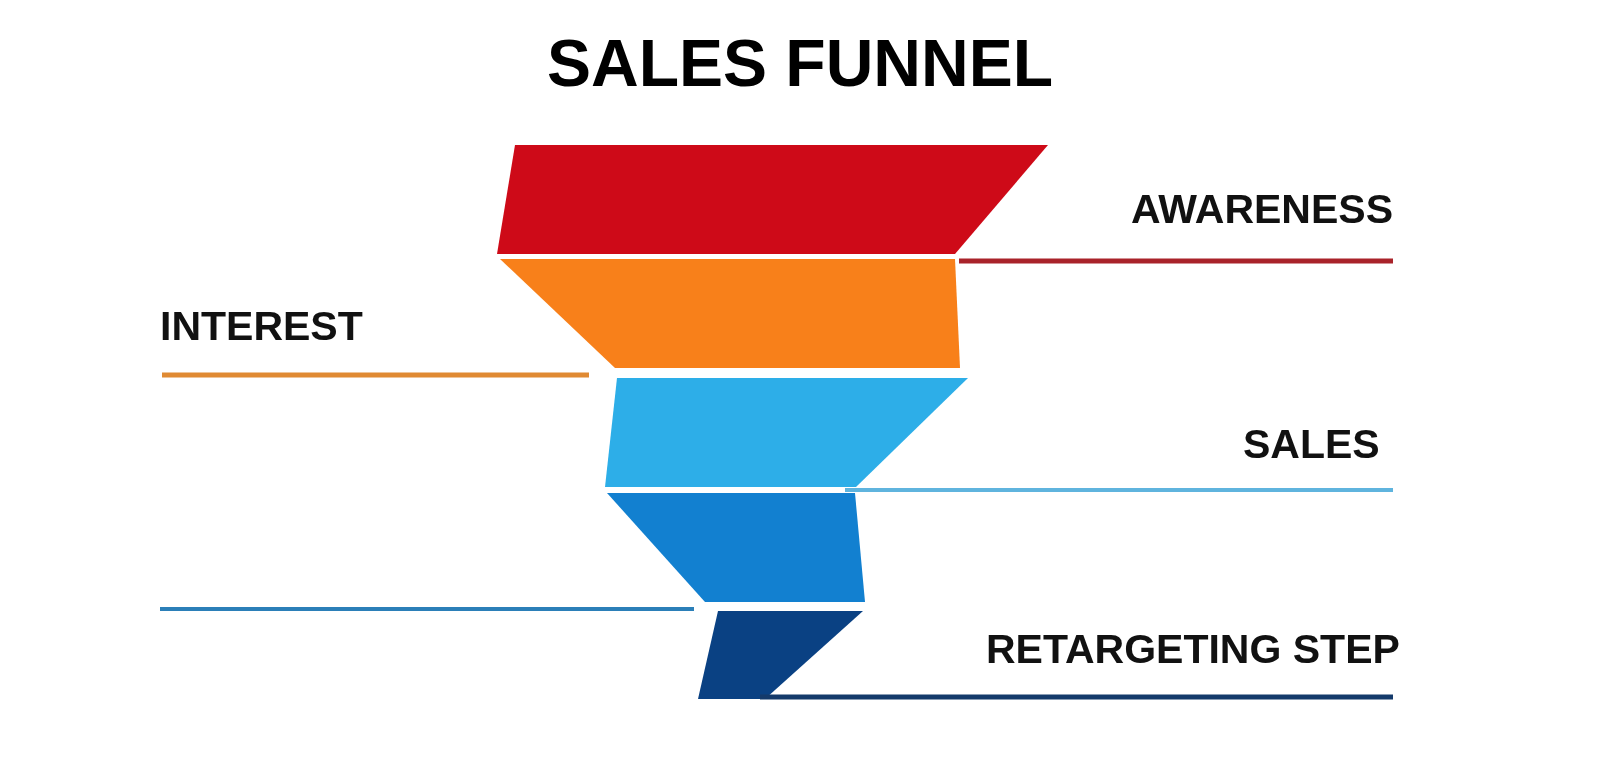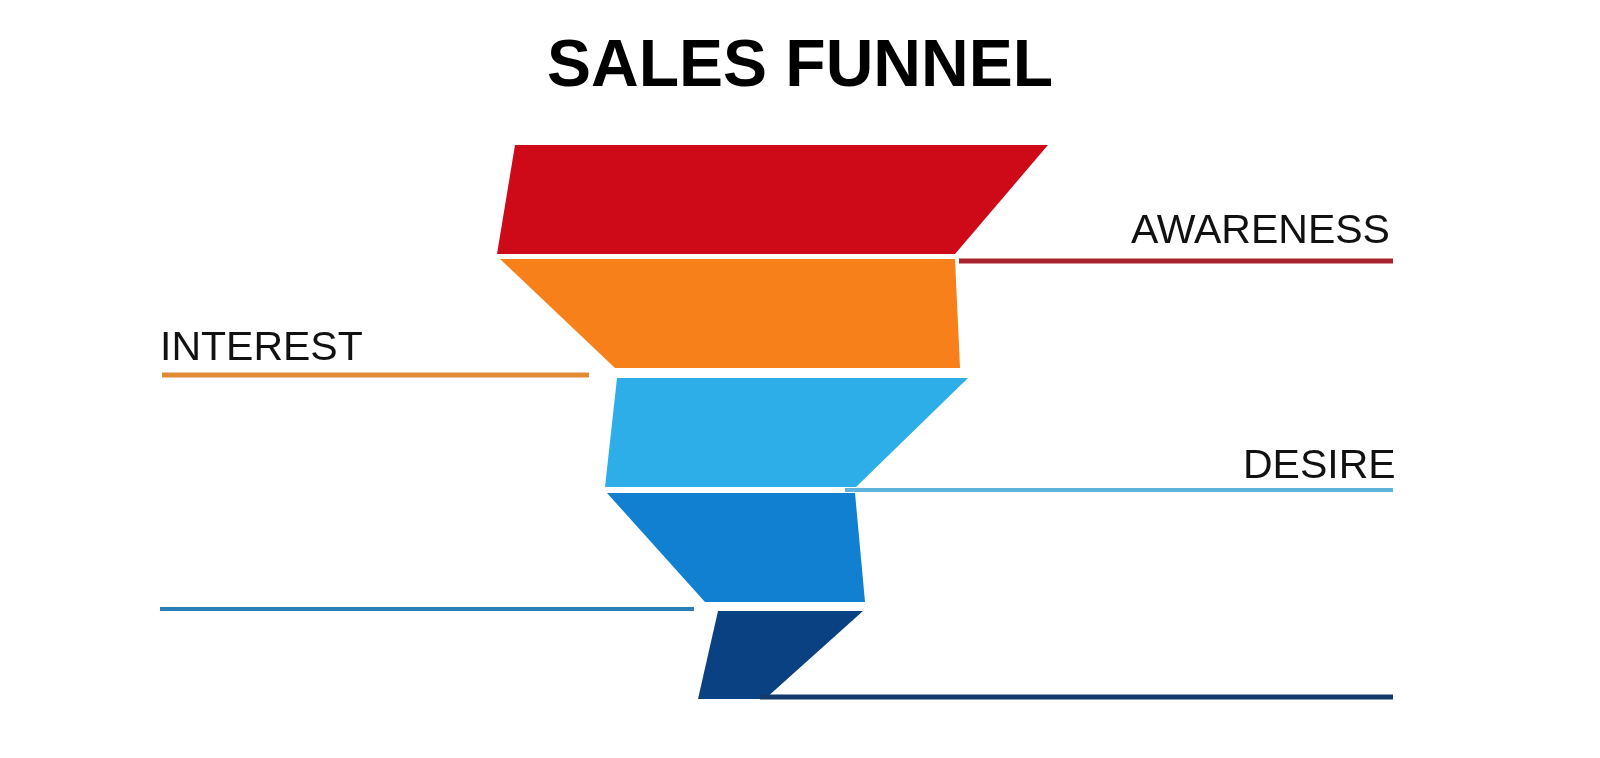--- a/index.html
+++ b/index.html
@@ -32,26 +32,25 @@
   #funnel-svg {
     position: absolute;
     left: 0;
     top: 0;
     width: 1600px;
     height: 758px;
   }
   .stage-label {
     position: absolute;
     font-family: "Liberation Sans", sans-serif;
-    font-weight: normal;
+    font-weight: bold;
     font-size: 41px;
     color: #111111;
     white-space: nowrap;
     line-height: 1.0;
-    margin-top: 20px;
   }
   .label-right { text-align: left; }
   .label-left  { text-align: right; }
 </style>
 </head>
 <body>
 
 <div id="stage">
 
   <div id="title">SALES FUNNEL</div>
@@ -76,17 +75,18 @@
 
     <line x1="160" y1="609" x2="694" y2="609" stroke="#2B7FB8" stroke-width="4"></line>
 
     <line x1="760" y1="697" x2="1393" y2="697" stroke="#143A6B" stroke-width="5"></line>
   </svg>
 
   <div class="stage-label label-right" style="left:1131px; top:189px;">AWARENESS</div>
 
   <div class="stage-label label-left" style="left:160px; top:306px;">INTEREST</div>
 
-  <div class="stage-label label-right" style="left:1243px; top:424px;">DESIRE</div>
+  <div class="stage-label label-right" style="left:1243px; top:424px;">SALES</div>
 
 
+  <div class="stage-label label-right" style="left:986px; top:629px;">RETARGETING STEP</div>
 
 </div>
 
 </body></html>

